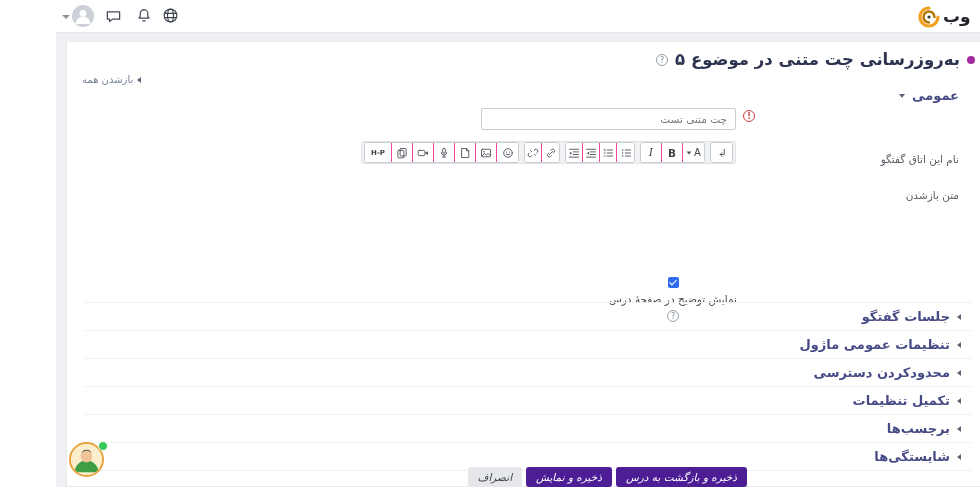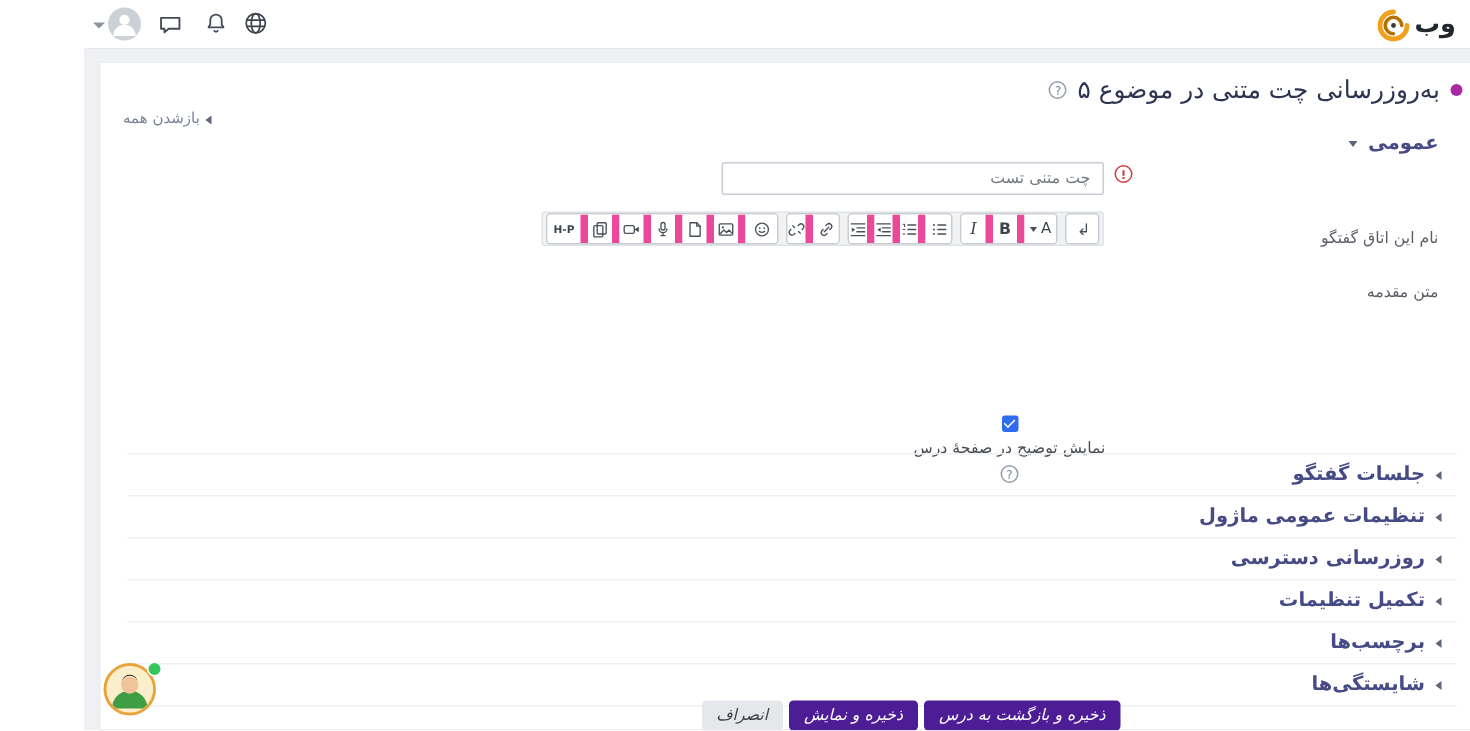--- a/index.html
+++ b/index.html
@@ -28,21 +28,21 @@
   .expand-all{position:absolute;left:15px;top:32px;display:flex;align-items:center;gap:4px;
               font-size:10px;color:#76839b;cursor:pointer;}
   .caret-left{width:0;height:0;border-top:3.5px solid transparent;border-bottom:3.5px solid transparent;
               border-right:4.5px solid #5d6678;display:inline-block;}
   .caret-down{width:0;height:0;border-left:3.5px solid transparent;border-right:3.5px solid transparent;
               border-top:4.5px solid #5d6678;display:inline-block;}
 
   
   .title-row{position:absolute;right:14px;top:8px;display:flex;align-items:center;gap:7px;}
   .title-dot{width:8px;height:8px;border-radius:50%;background:#a62aa0;}
-  .page-title{font-size:16.5px;font-weight:normal;color:#2e3350;margin:0;}
+  .page-title{font-size:16.5px;font-weight:bold;color:#2e3350;margin:0;}
   .help-circle{width:12px;height:12px;border-radius:50%;border:1px solid #93a0ac;color:#7e8c98;
                font-size:8px;line-height:12px;text-align:center;box-sizing:border-box;display:inline-block;}
   .help-circle::after{content:"?";}
 
   
   .sec-general{position:absolute;right:30px;top:46px;display:flex;align-items:center;gap:7px;
                font-size:13px;font-weight:bold;color:#474b85;cursor:pointer;}
 
   
   .lbl{position:absolute;font-size:10.5px;color:#5a5e66;margin-top:40px;}
@@ -55,21 +55,21 @@
                  border:1px solid #cf3d3d;color:#cf3d3d;font-size:8px;font-weight:bold;
                  line-height:11px;text-align:center;box-sizing:border-box;}
   .required-icon::after{content:"!";}
 
   
   .toolbar{position:absolute;right:253px;top:99px;height:23px;display:flex;direction:ltr;
            align-items:center;gap:5px;background:#f1f2f4;border:1px solid #dfe2e6;
            border-radius:2px;padding:1px 2px;box-sizing:border-box;}
   .tb-group{display:flex;background:#fff;border:1px solid #c9cdd3;border-radius:3px;height:19px;overflow:hidden;}
   .tb-btn{width:21px;height:19px;display:flex;align-items:center;justify-content:center;
-          border-right:5px solid #ec4899;box-sizing:border-box;color:#3e444c;cursor:pointer;background:#fff;}
+          border-right:1px solid #ec4899;box-sizing:border-box;color:#3e444c;cursor:pointer;background:#fff;}
   .tb-group .tb-btn:last-child{border-right:none;}
   .tb-btn svg{width:12px;height:12px;fill:none;stroke:#4a505a;stroke-width:1.2;
               stroke-linecap:round;stroke-linejoin:round;display:block;}
   .tb-sm{width:17px;}
   .tb-hp{width:27px;font-size:7px;font-weight:bold;}
   .tb-italic{font-family:"DejaVu Serif",serif;font-style:italic;font-size:11px;}
   .tb-bold{font-weight:bold;font-size:10.5px;}
   .tb-font{font-size:10px;gap:2px;}
   .tb-font .caret-down{border-top-color:#4a505a;transform:scale(.8);}
 
@@ -183,21 +183,21 @@
 
     <div class="sec-general">
       <span>عمومی</span>
       <span class="caret-down"></span>
     </div>
 
     <span class="lbl lbl-name">نام این اتاق گفتگو</span>
     <input class="name-input" type="text" value="چت متنی تست" style="">
     <span class="required-icon"></span>
 
-    <span class="lbl lbl-intro">متن مقدمه</span>
+    <span class="lbl lbl-intro">متن بازشدن</span>
 
     <div class="toolbar">
       <div class="tb-group">
         <span class="tb-btn tb-hp">H-P</span>
         <span class="tb-btn">
           <svg viewBox="0 0 16 16">
               <rect x="5.5" y="2" width="8" height="10" rx="1"></rect>
               <rect x="2.5" y="4.5" width="8" height="10" rx="1"></rect>
             </svg>
           </span>
@@ -308,21 +308,21 @@
         <div class="sec-row">
           <span class="caret-left"></span>
           <span>جلسات گفتگو</span>
         </div>
         <div class="sec-row">
           <span class="caret-left"></span>
           <span>تنظیمات عمومی ماژول</span>
         </div>
         <div class="sec-row">
           <span class="caret-left"></span>
-          <span>روزرسانی دسترسی</span>
+          <span>محدودکردن دسترسی</span>
         </div>
         <div class="sec-row">
           <span class="caret-left"></span>
           <span>تکمیل تنظیمات</span>
         </div>
         <div class="sec-row">
           <span class="caret-left"></span>
           <span>برچسب‌ها</span>
         </div>
         <div class="sec-row">

